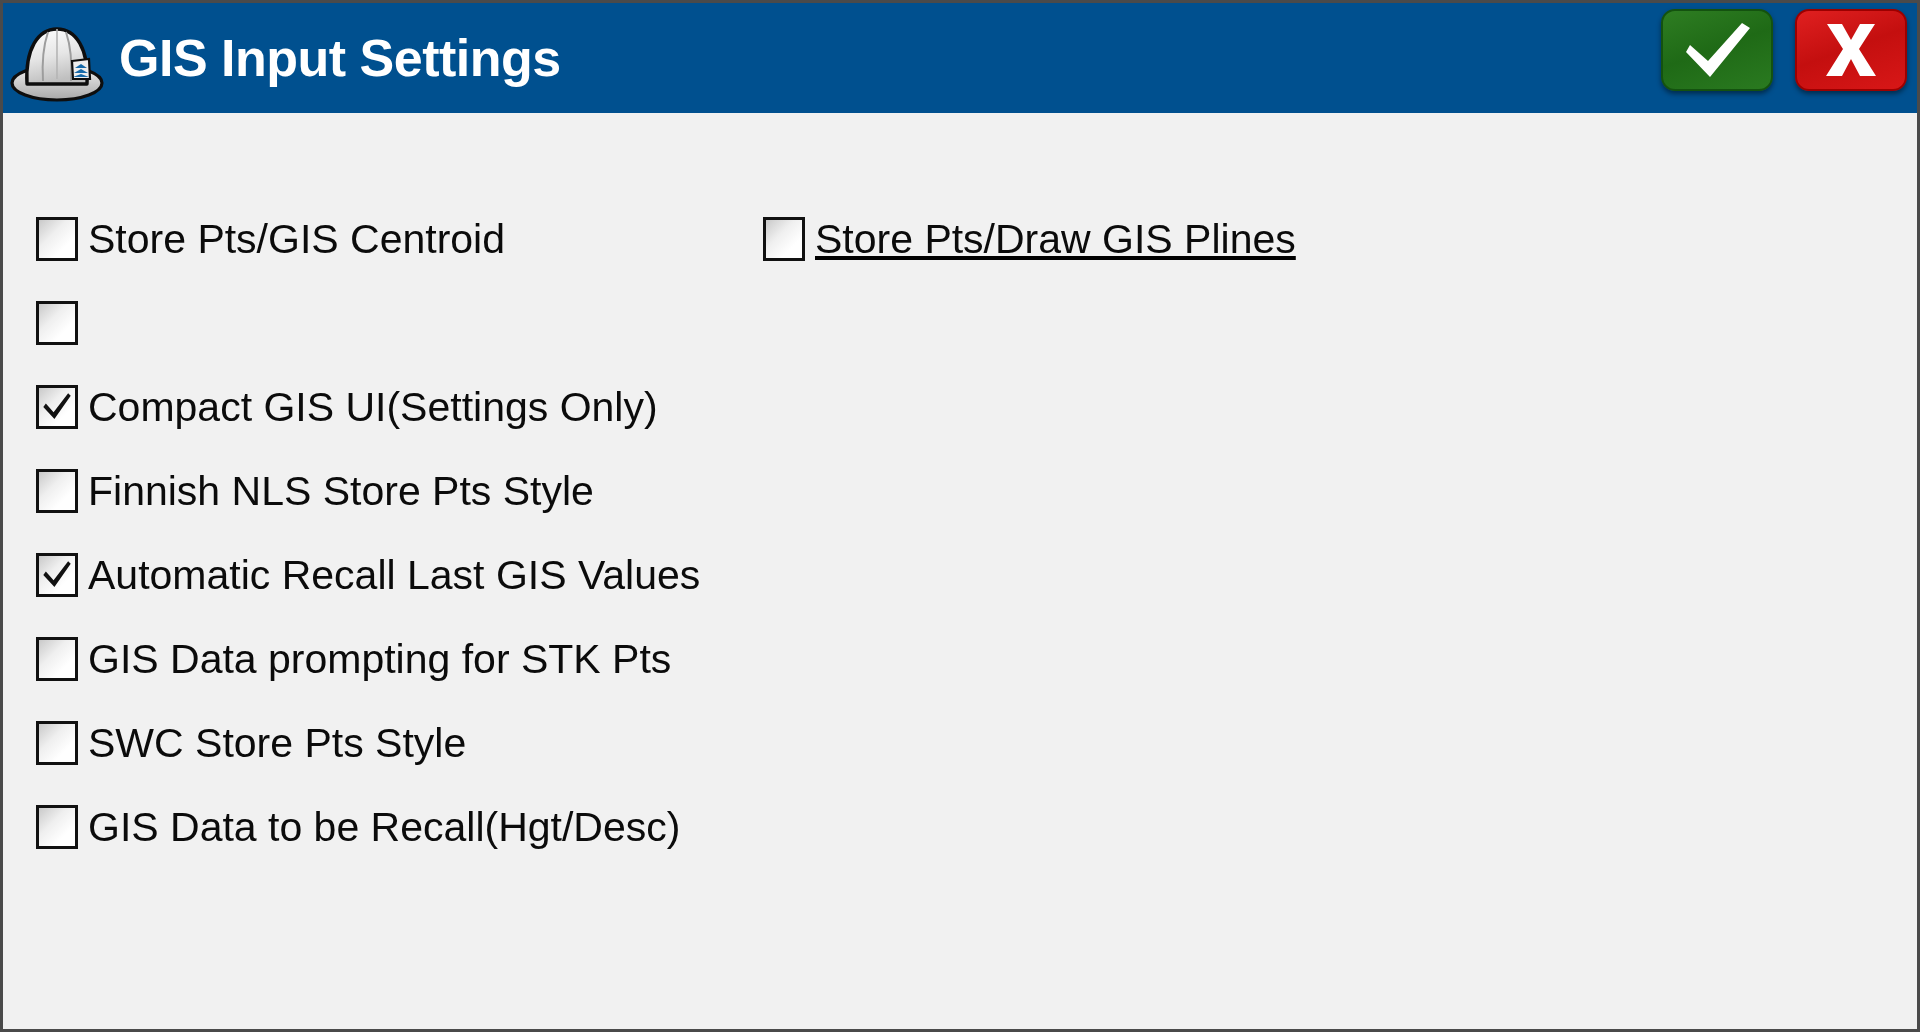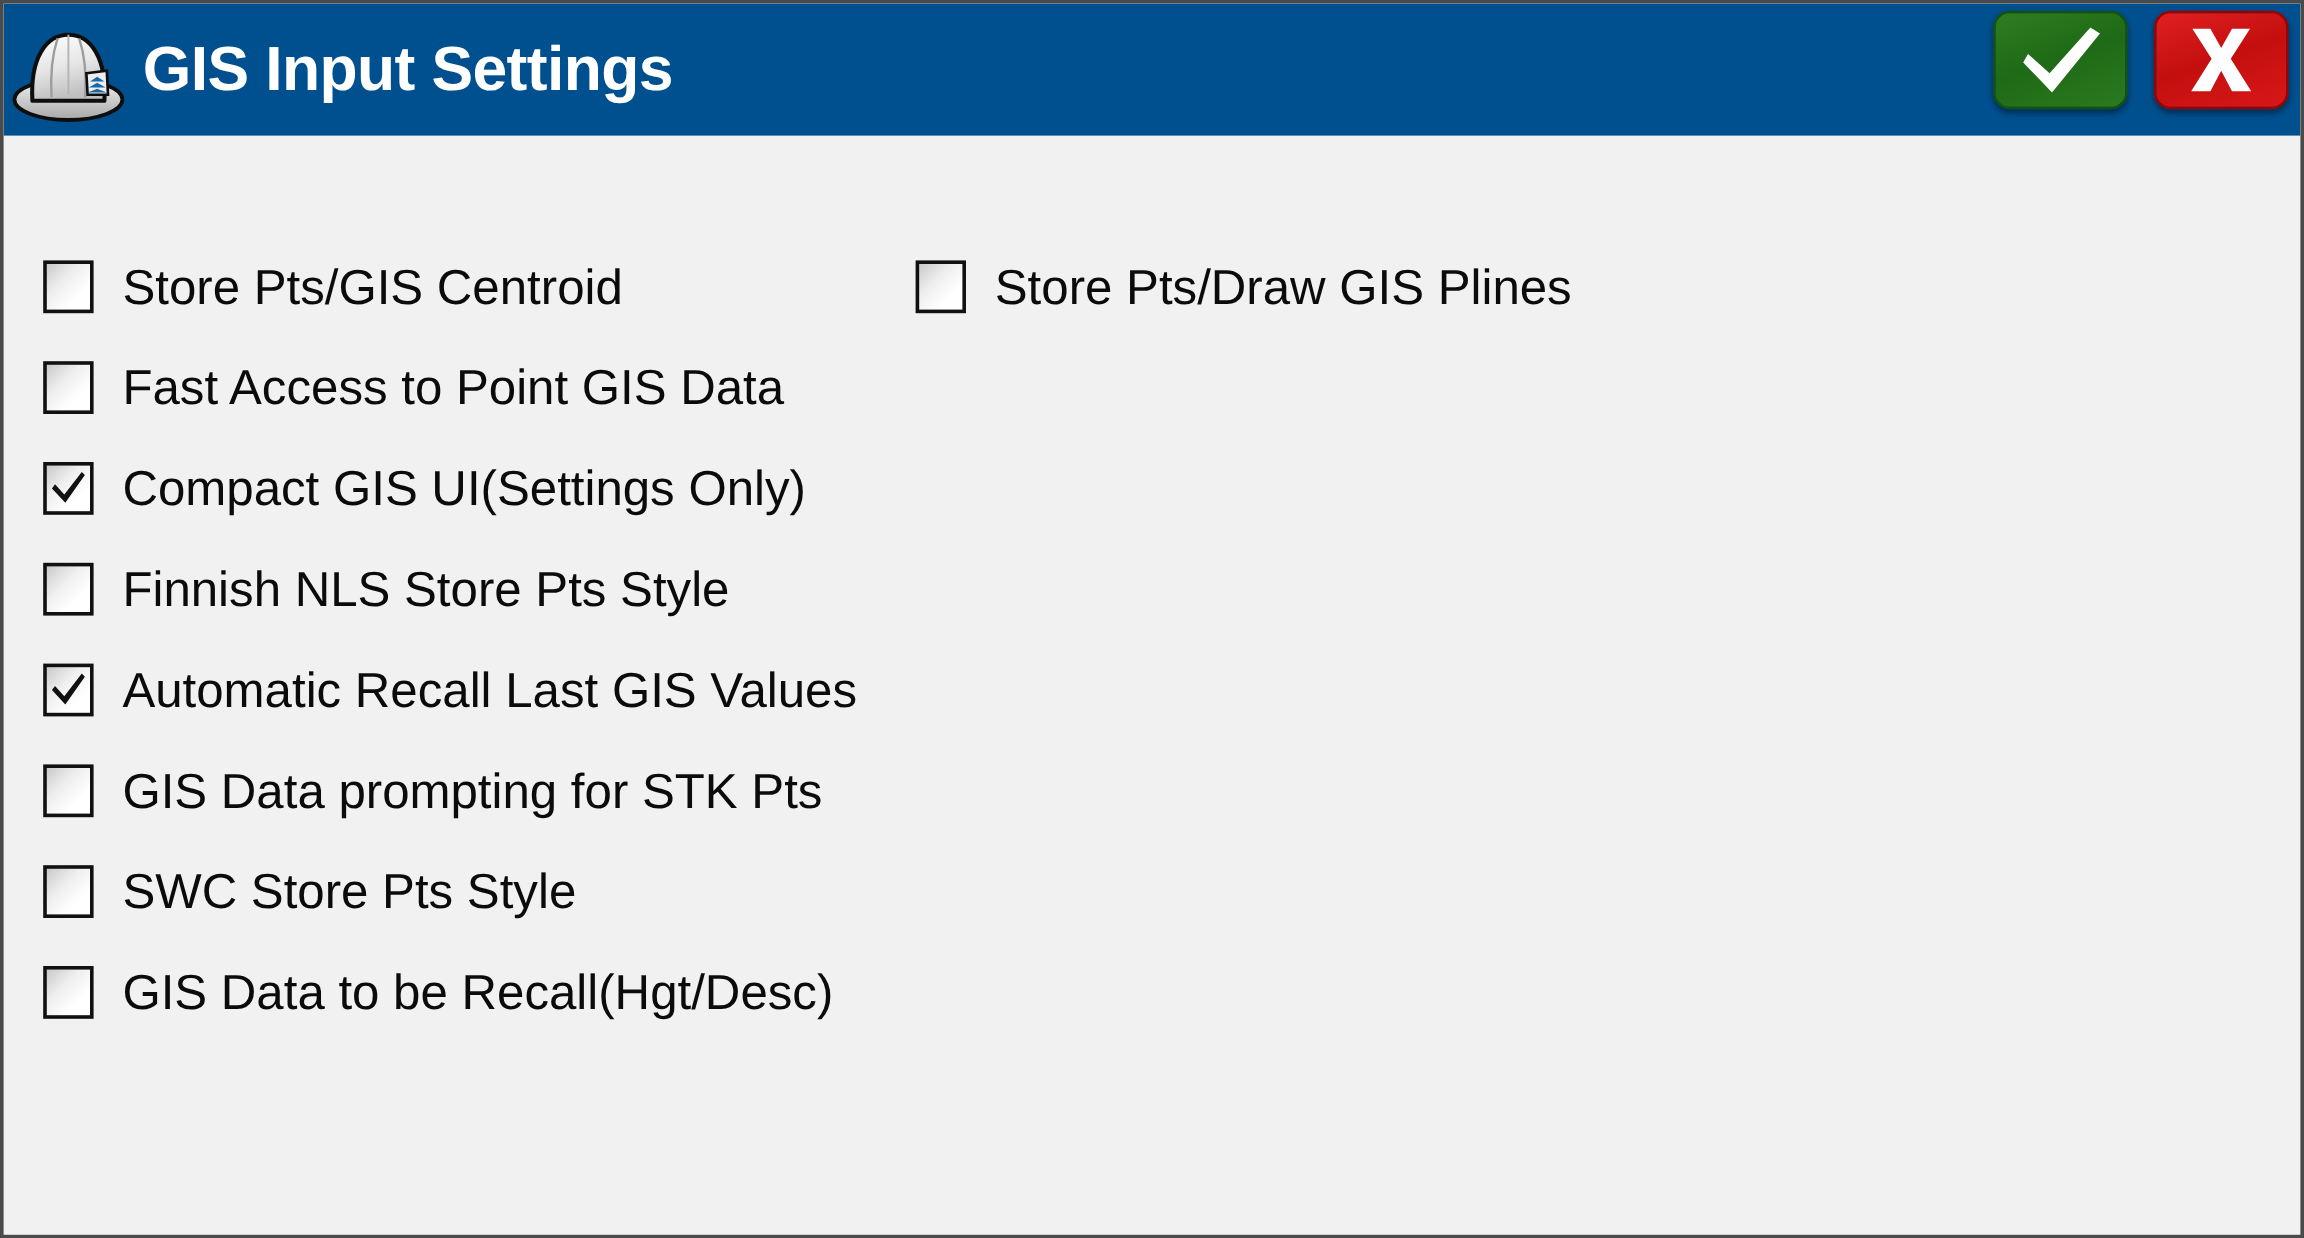--- a/index.html
+++ b/index.html
@@ -79,21 +79,21 @@
   #content {
     position: relative;
     height: calc(100% - 110px);
     padding: 84px 0 0 0;
   }
 
   .columns {
     display: flex;
   }
   .col-left  { width: 760px; padding-left: 33px; }
-  .col-right { width: 760px; padding-left: 0px; }
+  .col-right { width: 760px; padding-left: 0px; text-decoration: underline; }
 
   .chk-row {
     display: flex;
     align-items: center;
     height: 84px;
     cursor: pointer;
   }
 
   .checkbox {
     position: relative;
@@ -107,21 +107,21 @@
     position: absolute;
     left: 0; top: 0;
     width: 100%; height: 100%;
     display: none;
   }
   .checkbox.checked .tick { display: block; }
 
   .chk-label {
     font-size: 41px;
     color: #0b0b0b;
-    margin-left: 24px;
+    margin-left: 10px;
     white-space: nowrap;
     line-height: 1;
     font-family: "Liberation Sans", sans-serif;
   }
 </style>
 </head>
 <body>
 
 <div id="window">
 
@@ -172,21 +172,20 @@
 
   <div id="content">
     <div class="columns">
       <div class="col-left">
           <div class="chk-row">
             <div class="checkbox"></div>
             <div class="chk-label">Store Pts/GIS Centroid</div>
           </div>
           <div class="chk-row">
             <div class="checkbox"></div>
-            <div class="chk-label">Fast Access to Point GIS Data</div>
           </div>
           <div class="chk-row">
             <div class="checkbox checked">
               <svg class="tick" viewBox="0 0 42 44">
                 <path d="M5 22 L8 18 L17 28 L34 6 L37 9 L18 36 Z" fill="#111111"></path>
               </svg>
             </div>
             <div class="chk-label">Compact GIS UI(Settings Only)</div>
           </div>
           <div class="chk-row">

